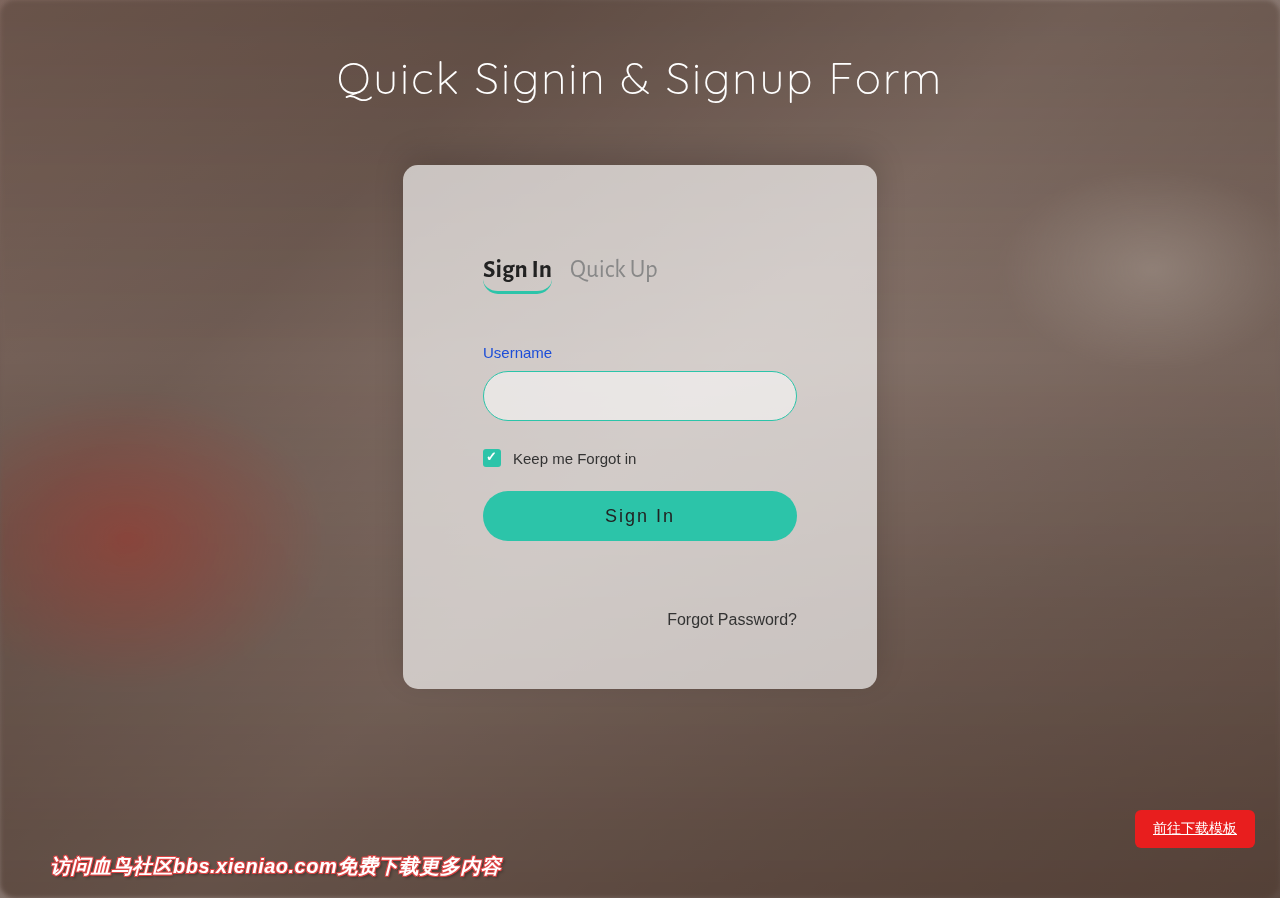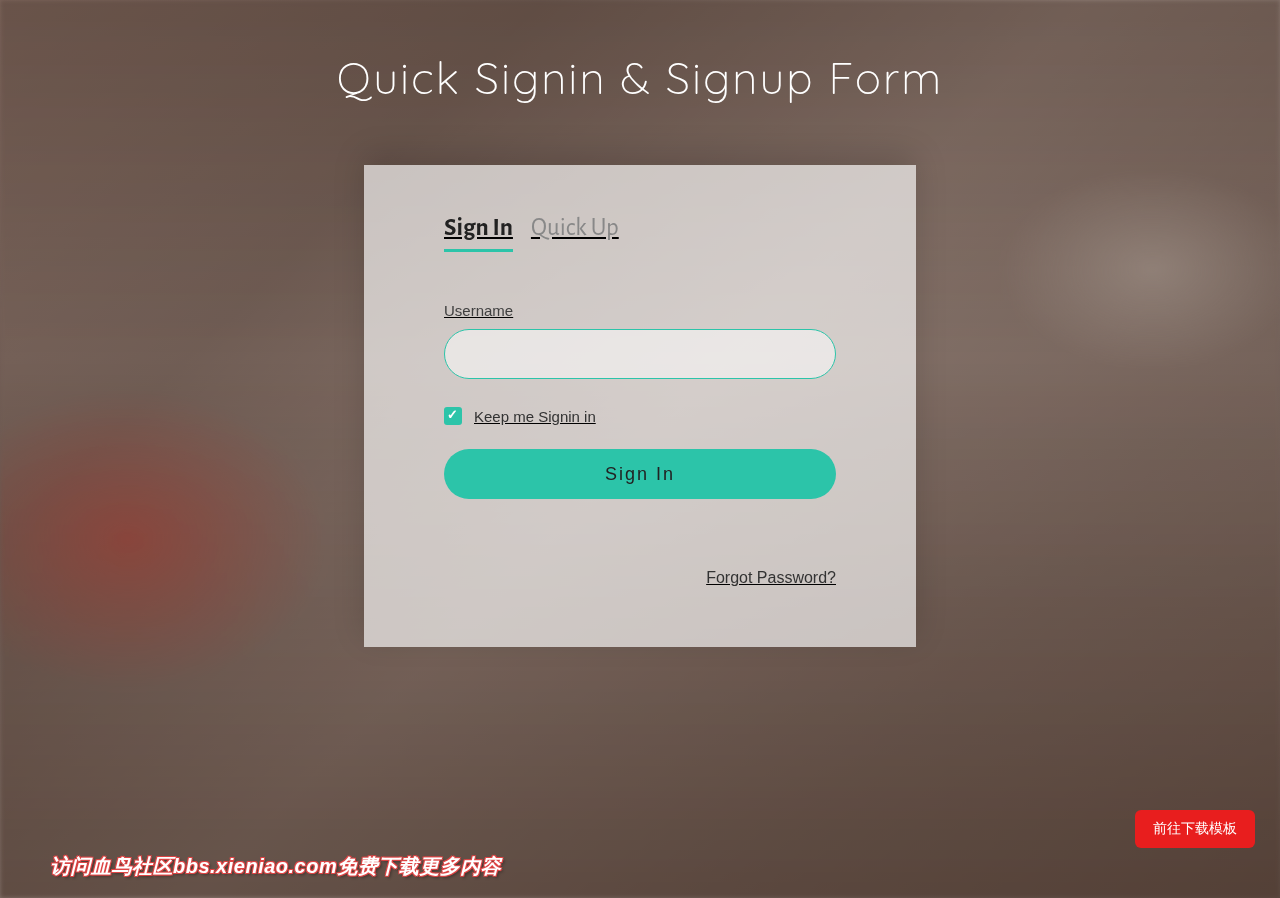--- a/index.html
+++ b/index.html
@@ -1,18 +1,19 @@
 <!DOCTYPE html>
 <html><head>
   <meta charset="utf-8">
   <style>
     * {
       margin: 0;
       padding: 0;
       box-sizing: border-box;
+      border-radius: 15px;
     }
     
     body {
       font-family: -apple-system, BlinkMacSystemFont, 'Segoe UI', Arial, sans-serif;
       min-height: 100vh;
       background: linear-gradient(rgba(100,80,70,0.3), rgba(100,80,70,0.3)),
                   linear-gradient(135deg, #8b7169 0%, #6b5a54 25%, #a89892 50%, #7a6b65 75%, #5a4942 100%);
       background-size: cover;
       position: relative;
       overflow-x: hidden;
@@ -33,27 +34,26 @@
       text-align: center;
       color: #ffffff;
       font-size: 44px;
       font-weight: 300;
       letter-spacing: 2px;
       padding: 50px 0 60px;
       font-family: 'Quicksand', -apple-system, sans-serif;
     }
     
     .card {
-      width: 552px;
+      width: 474px;
       margin: 0 auto 40px;
       background: rgba(255,255,255,0.65);
       box-shadow: 0 -10px 30px rgba(0,0,0,0.15);
-      padding: 48px 80px 60px;
+      padding: 90px 80px 60px;
       position: relative;
-      text-decoration: underline;
     }
     
     .tabs {
       display: flex;
       gap: 18px;
       margin-bottom: 50px;
     }
     
     .tab {
       font-size: 25px;
@@ -71,21 +71,21 @@
       border-bottom-color: #2cc4a9;
     }
     
     .form-group {
       margin-bottom: 28px;
     }
     
     .form-label {
       display: block;
       font-size: 15px;
-      color: #404040;
+      color: #1d4ed8;
       margin-bottom: 10px;
       font-weight: 500;
     }
     
     .form-input {
       width: 100%;
       height: 50px;
       border: 1px solid #2cc4a9;
       border-radius: 25px;
       padding: 0 24px;
@@ -161,20 +161,21 @@
       position: fixed;
       bottom: 50px;
       right: 25px;
       background: #e81e1e;
       color: #fff;
       padding: 10px 18px;
       border-radius: 6px;
       font-size: 14px;
       cursor: pointer;
       border: none;
+      text-decoration: underline;
     }
     
     .watermark {
       position: fixed;
       bottom: 18px;
       left: 50px;
       font-size: 20px;
       font-weight: bold;
       font-style: italic;
       color: #fff;
@@ -205,21 +206,21 @@
     <label class="form-label">Username</label>
     <input type="text" class="form-input" value="" style="">
   </div>
   
   
   <div class="checkbox-row">
     <div style="position:relative;">
       <input type="checkbox" class="checkbox-hidden" checked="" style="">
       <div class="checkbox"></div>
     </div>
-    <span class="checkbox-label">Keep me Signin in</span>
+    <span class="checkbox-label">Keep me Forgot in</span>
   </div>
   
   <button class="submit-btn">Sign In</button>
   
   <a class="forgot-link">Forgot Password?</a>
   
 </div>
 
 <button class="download-btn">前往下载模板</button>
 

